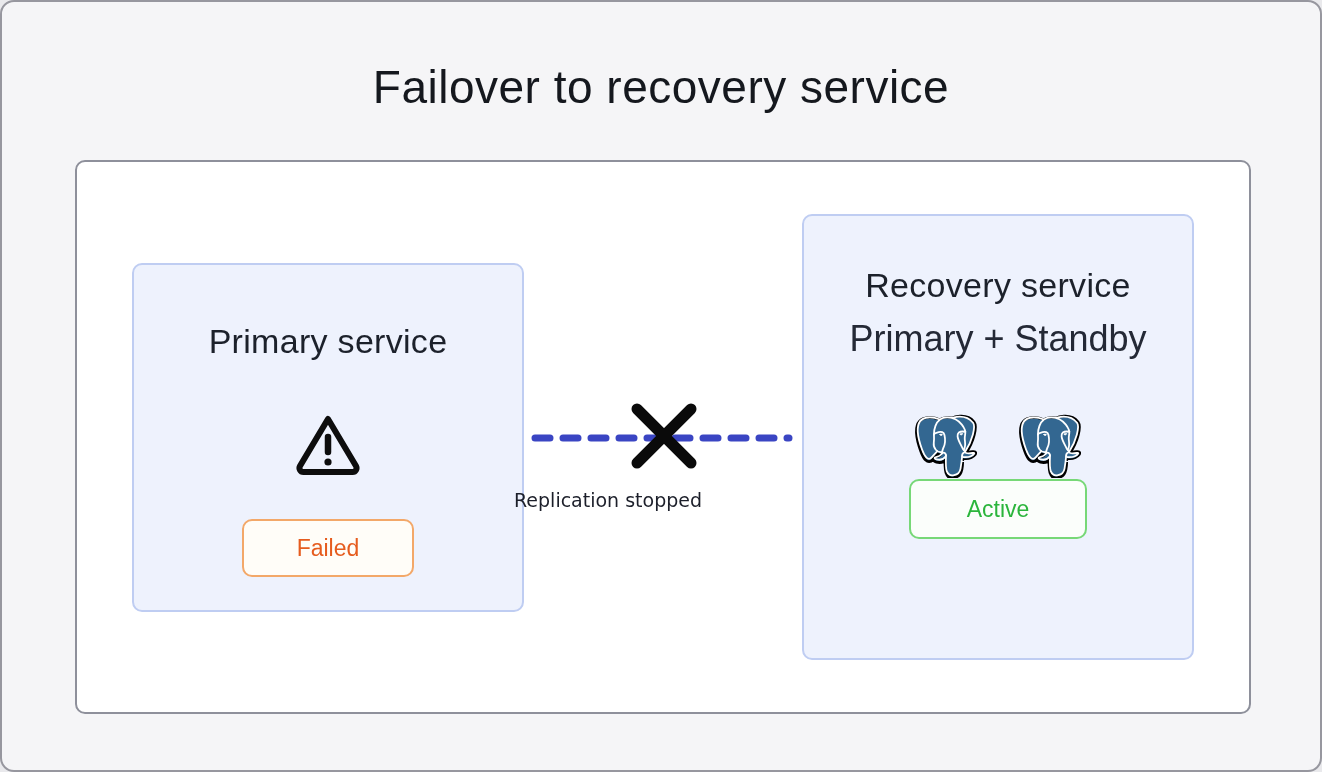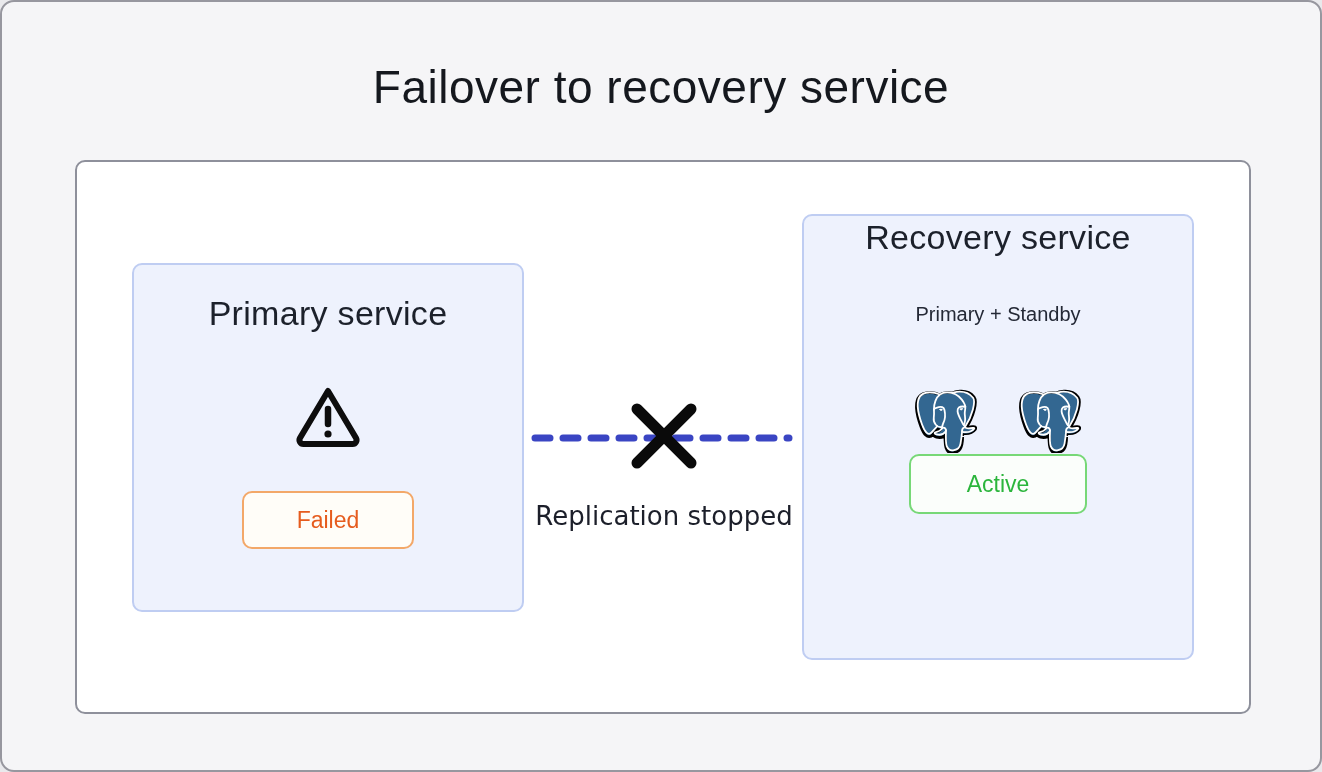--- a/index.html
+++ b/index.html
@@ -47,26 +47,26 @@
   }
   .service-box.primary { left: 55px;  top: 101px; width: 392px; height: 349px; }
   .service-box.recovery{ left: 725px; top: 52px;  width: 392px; height: 446px; }
 
   .box-title {
     font-size: 34px;
     font-weight: 400;
     color: var(--box-title-color, #1c212b);
     letter-spacing: 0.3px;
   }
-  .primary .box-title  { margin-top: 28px; line-height: 40px; }
-  .recovery .box-title { line-height: 42px; }
+  .primary .box-title  { margin-top: 56px; line-height: 40px; }
+  .recovery .box-title { margin-top: 48px; line-height: 42px; }
 
   .box-subtitle {
-    margin-top: 39px;
-    font-size: 20px;
+    margin-top: 16px;
+    font-size: 36px;
     font-weight: 400;
     color: var(--subtitle-color, #242936);
     line-height: 34px;
   }
 
   .warning-icon-wrap { margin-top: 52px; height: 62px; }
 
   .pg-row {
     margin-top: 57px;
     display: flex;
@@ -95,25 +95,25 @@
     color: var(--active-text, #2bb53c);
     border: 2px solid var(--active-border, #77d877);
     background: var(--active-bg, #fbfefb);
   }
 
   .dash-line { position: absolute; left: 453px; top: 272px; }
   .x-mark    { position: absolute; left: 549px; top: 236px; }
 
   .replication-label {
     position: absolute;
-    left: 437px; top: 328px;
+    left: 437px; top: 312px;
     width: 300px;
-    text-align: center;
+    text-align: left;
     font-family: "DejaVu Sans", sans-serif;
-    font-size: 26px;
+    font-size: 19px;
     line-height: 52px;
     color: var(--label-color, #1c1f2a);
   }
 
   svg { display: block; }
 </style>
 </head>
 <body>
 
 <div class="canvas">

